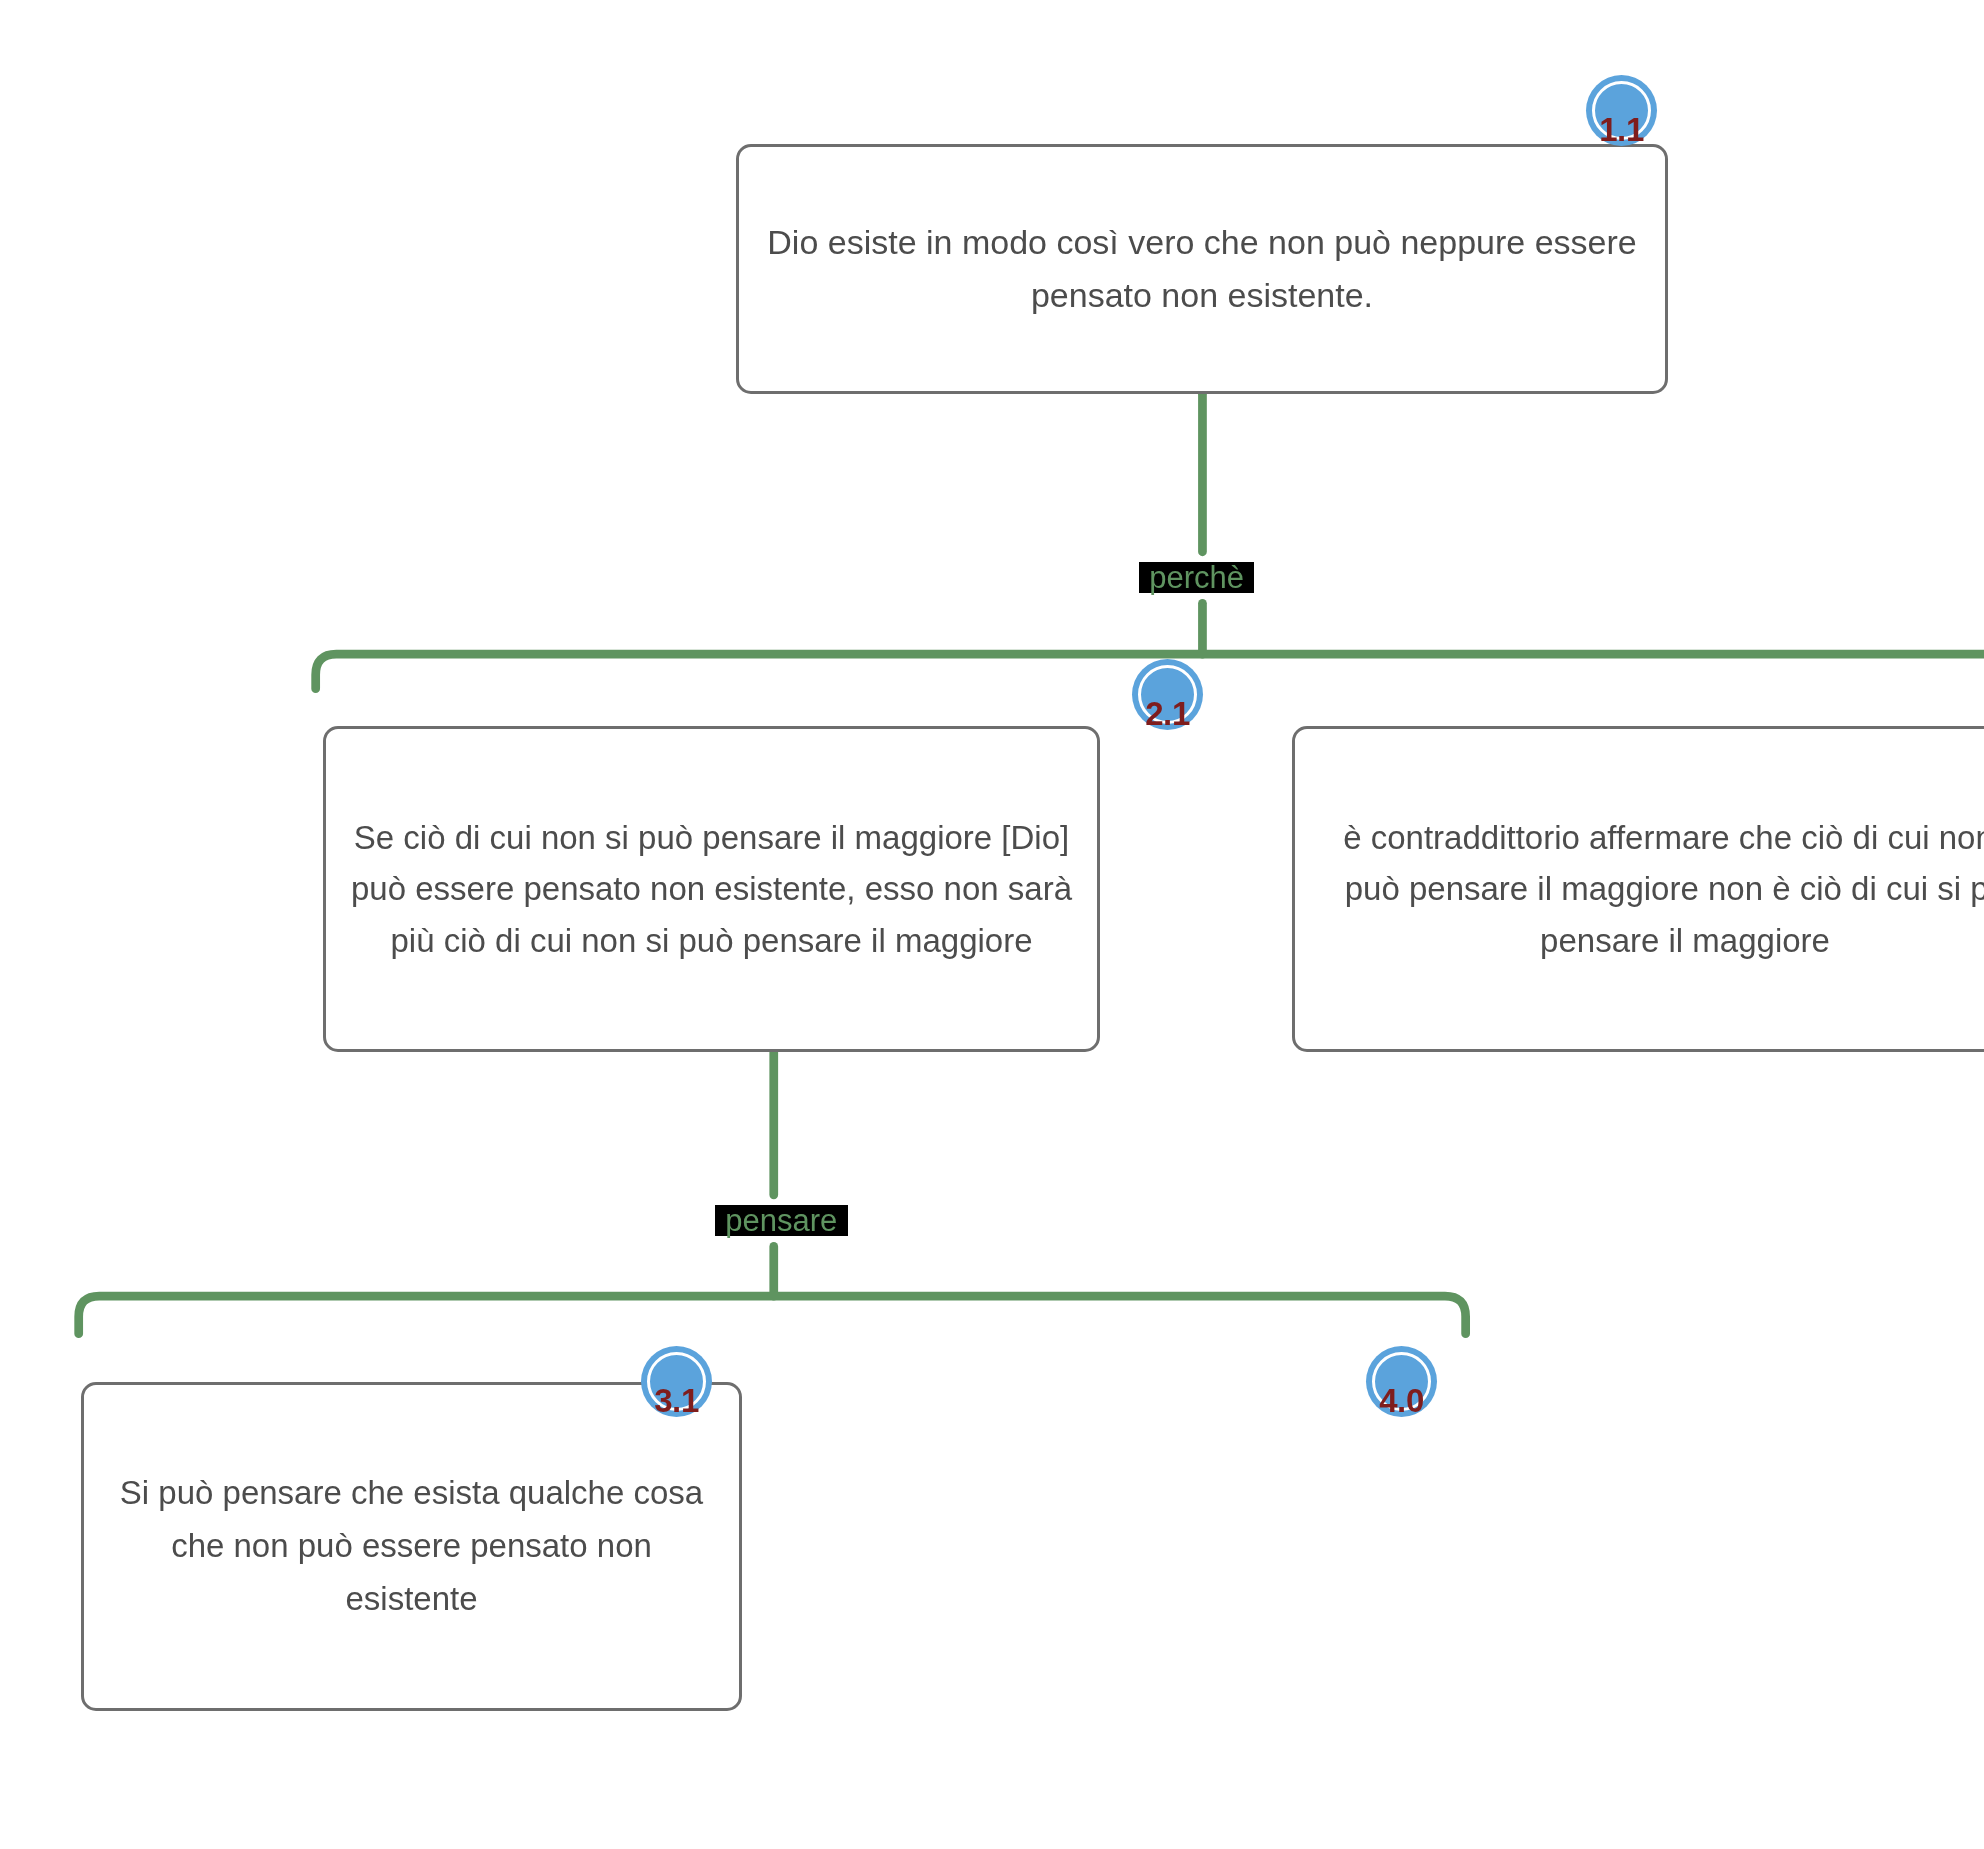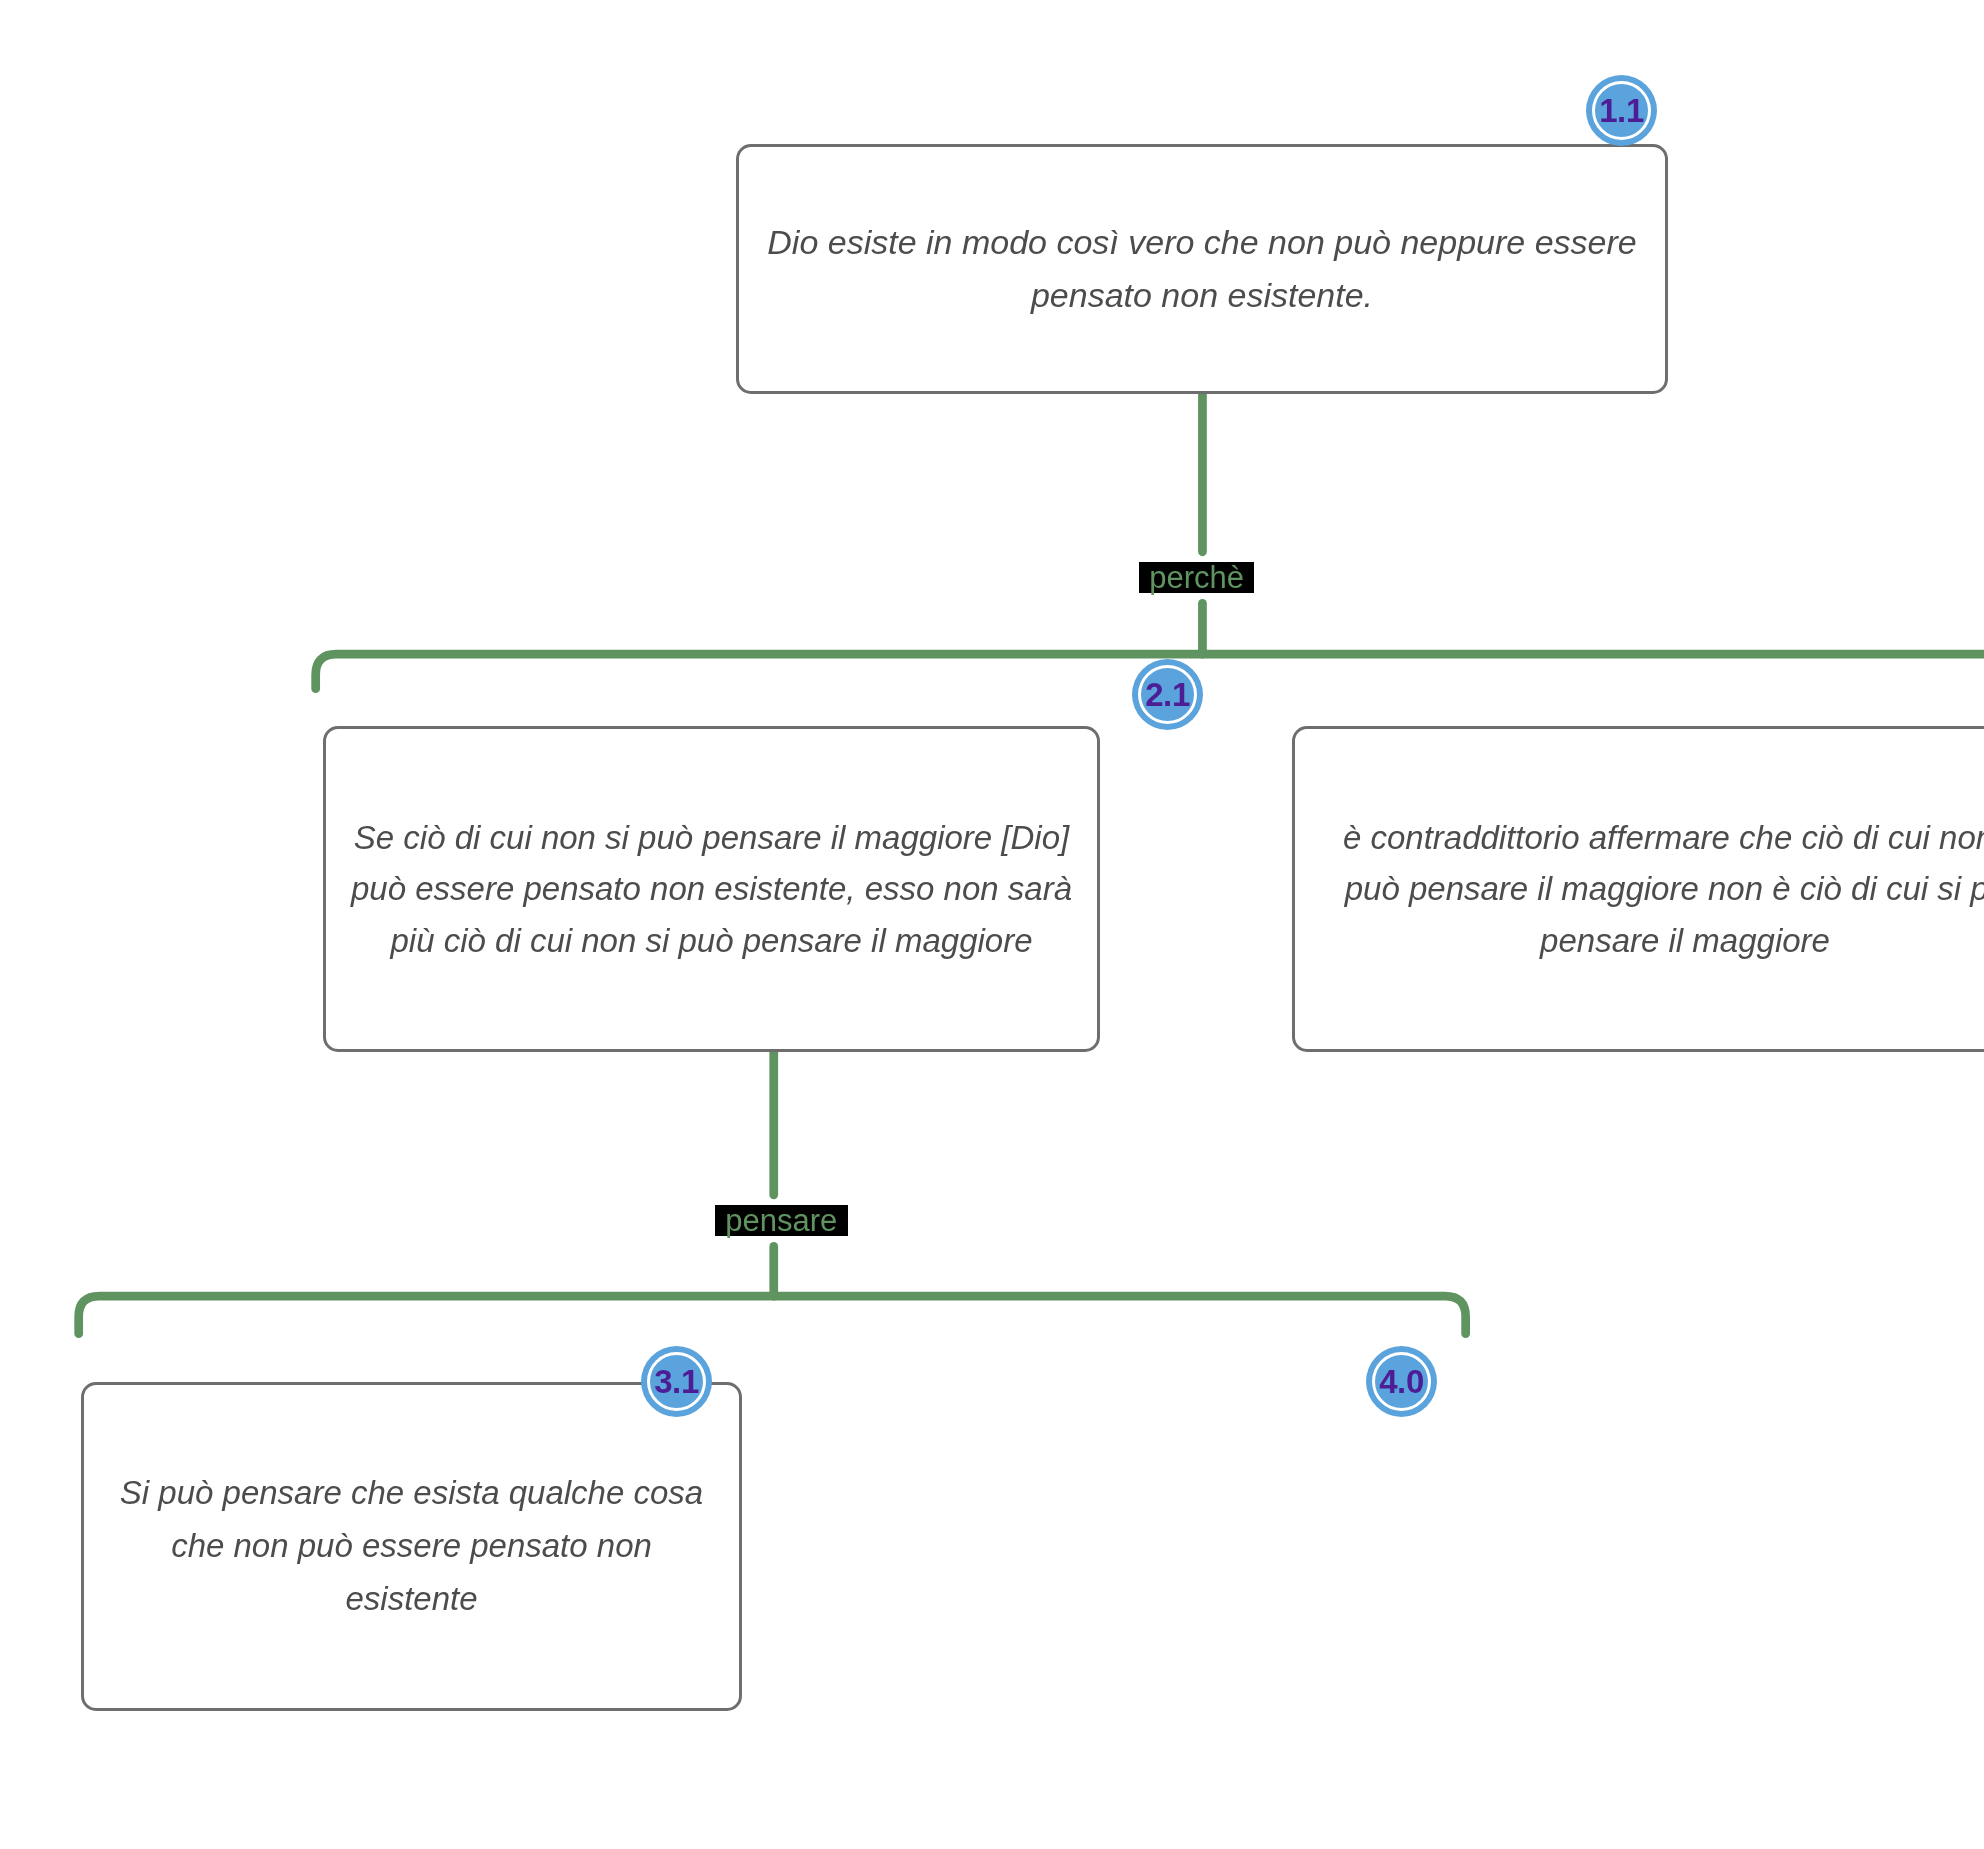--- a/index.html
+++ b/index.html
@@ -48,35 +48,34 @@
     justify-content: center;
     text-align: center;
     color: #4c4c4c;
     font-weight: 400;
   }
   .claim-text {
     display: block;
     width: 100%;
     padding: 0 19px;
     box-sizing: border-box;
-    font-style: italic;
   }
 
   
   .badge {
     position: absolute;
     width: 71px;
     height: 71px;
     border-radius: 50%;
     background: #5ba3dc;
     box-sizing: border-box;
     display: flex;
-    align-items: center;
+    align-items: flex-end;
     justify-content: center;
-    color: #4c1d95;
+    color: #7f1d1d;
     font-weight: 700;
     font-size: 33px;
     letter-spacing: -0.4px;
     line-height: 1;
     z-index: 40;
   }
   .badge::before {
     content: "";
     position: absolute;
     left: 5.6px;

